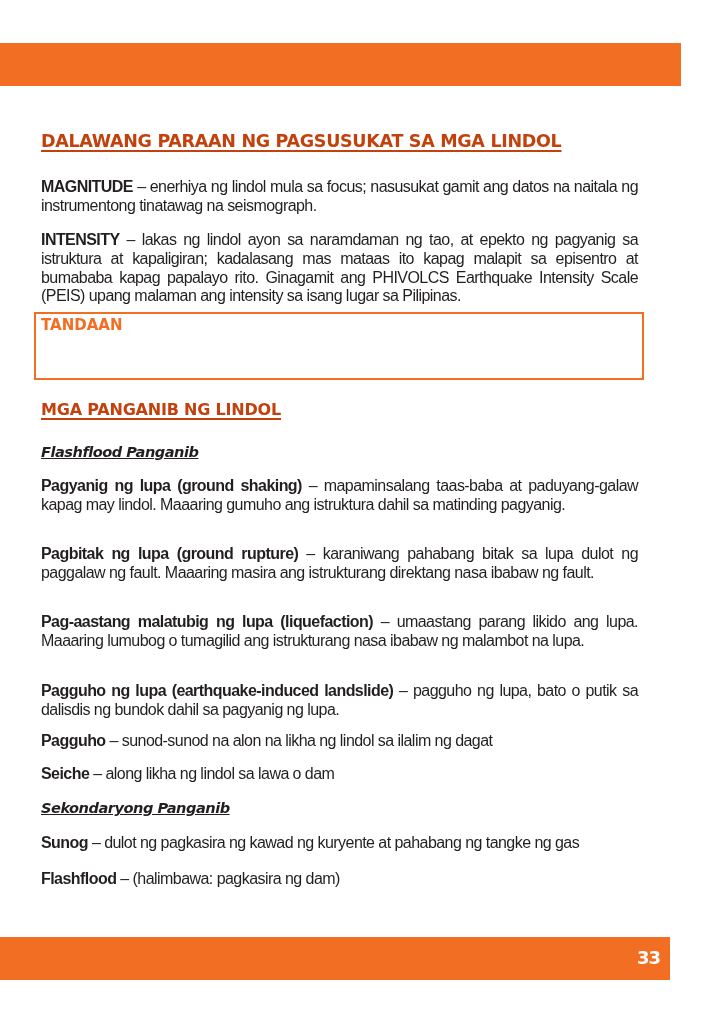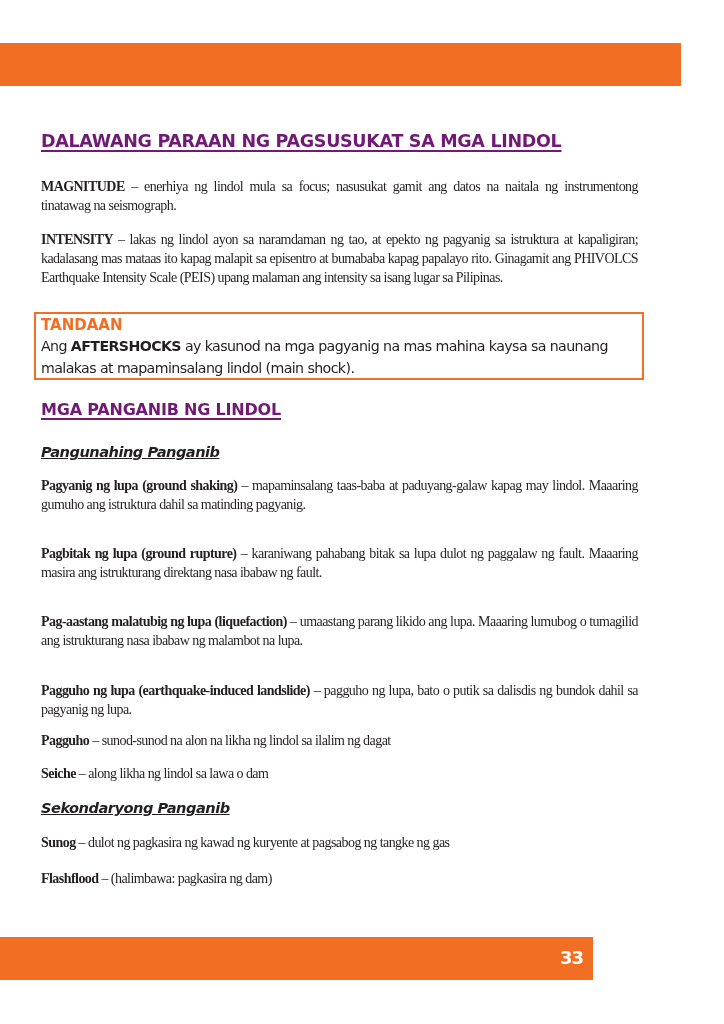--- a/index.html
+++ b/index.html
@@ -5,51 +5,51 @@
   html, body { margin: 0; padding: 0; }
   body {
     width: 724px; height: 1024px; position: relative; background: #ffffff;
     font-family: "Liberation Sans", sans-serif; color: #231f20; overflow: hidden;
   }
   .top-bar {
     position: absolute; left: 0; top: 43px; width: 681px; height: 43px;
     background: #f26e22;
   }
   .bottom-bar {
-    position: absolute; left: 0; top: 937px; width: 593px; height: 43px;
+    position: absolute; left: 0; top: 937px; width: 670px; height: 43px;
     background: #f26e22;
   }
   .page-number {
     position: absolute; right: 10px; top: 10px; color: #ffffff;
     font-family: "DejaVu Sans", sans-serif; font-weight: bold; font-size: 18px;
     letter-spacing: -1px;
   }
   .content {
     position: absolute; left: 41px; top: 0; width: 597px;
   }
   .h1 {
-    position: absolute; left: 0; color: #701a75; font-weight: bold;
+    position: absolute; left: 0; color: #c2410c; font-weight: bold;
     font-family: "DejaVu Sans", sans-serif; text-decoration: underline;
     text-decoration-thickness: 2px; text-underline-offset: 3px; white-space: nowrap;
   }
   .h1.small { top: 131px; font-size: 17.5px; letter-spacing: -0.3px; }
   .h1.big { top: 400px; font-size: 16px; letter-spacing: -0.2px; }
   .para {
-    position: absolute; left: 0; width: 597px; font-size: 14px; line-height: 18.8px;
-    text-align: justify; margin: 0; font-family: Liberation Serif, serif;
+    position: absolute; left: 0; width: 597px; font-size: 16px; line-height: 18.8px;
+    text-align: justify; margin: 0; font-family: Liberation Sans, sans-serif;
     letter-spacing: -0.55px;
   }
   .para b { font-weight: bold; }
   .sub {
     position: absolute; left: 0; font-size: 14.6px; font-style: italic; font-weight: bold;
     text-decoration: underline; font-family: "DejaVu Sans", sans-serif; letter-spacing: -0.5px;
   }
   .note-box {
     position: absolute; left: 34px; top: 312px; width: 610px; height: 68px;
-    border: 2.5px solid #f26e22; box-sizing: border-box;
+    border: 2.5px solid #f26e22; box-sizing: border-box; text-align: center;
   }
   .note-title {
     position: absolute; left: 5px; top: 2px; color: #f26e22; font-weight: bold;
     font-size: 15px; font-family: "DejaVu Sans", sans-serif;
   }
   .note-text {
     position: absolute; left: 5px; top: 21px; width: 595px; font-size: 14.2px; line-height: 22px;
     font-family: "DejaVu Sans", sans-serif; letter-spacing: -0.6px; margin: 0;
   }
 </style>
@@ -60,41 +60,40 @@
 
 <div class="content">
   <div class="h1 small">DALAWANG PARAAN NG PAGSUSUKAT SA MGA LINDOL</div>
 
   <p class="para" style="top:178px;"><b>MAGNITUDE</b><span> – enerhiya ng lindol mula sa focus; nasusukat gamit ang datos na naitala ng instrumentong tinatawag na seismograph.</span></p>
 
   <p class="para" style="top:231px;"><b>INTENSITY</b><span> – lakas ng lindol ayon sa naramdaman ng tao, at epekto ng pagyanig sa istruktura at kapaligiran; kadalasang mas mataas ito kapag malapit sa episentro at bumababa kapag papalayo rito.  Ginagamit ang PHIVOLCS Earthquake Intensity Scale (PEIS) upang malaman ang intensity sa isang lugar sa Pilipinas.</span></p>
 
   <div class="h1 big">MGA PANGANIB NG LINDOL</div>
 
-  <div class="sub" style="top:443px;">Pangunahing Panganib</div>
+  <div class="sub" style="top:443px;">Flashflood Panganib</div>
 
   <p class="para" style="top:477px;"><b>Pagyanig ng lupa (ground shaking)</b><span> – mapaminsalang taas-baba at paduyang-galaw kapag may lindol. Maaaring gumuho ang istruktura dahil sa matinding pagyanig.</span></p>
 
   <p class="para" style="top:545px;"><b>Pagbitak ng lupa (ground rupture)</b><span> – karaniwang pahabang bitak sa lupa dulot ng paggalaw ng fault. Maaaring masira ang istrukturang direktang nasa ibabaw ng fault.</span></p>
 
   <p class="para" style="top:613px;"><b>Pag-aastang malatubig ng lupa (liquefaction)</b><span> – umaastang parang likido ang lupa. Maaaring lumubog o tumagilid ang istrukturang nasa ibabaw ng malambot na lupa.</span></p>
 
   <p class="para" style="top:682px;"><b>Pagguho ng lupa (earthquake-induced landslide)</b><span> – pagguho ng lupa, bato o putik sa dalisdis ng bundok dahil sa pagyanig ng lupa.</span></p>
 
   <p class="para" style="top:732px;"><b>Pagguho</b><span> – sunod-sunod na alon na likha ng lindol sa ilalim ng dagat</span></p>
 
   <p class="para" style="top:765px;"><b>Seiche</b><span> – along likha ng lindol sa lawa o dam</span></p>
 
   <div class="sub" style="top:799px;">Sekondaryong Panganib</div>
 
-  <p class="para" style="top:834px;"><b>Sunog</b><span> – dulot ng pagkasira ng kawad ng kuryente at pagsabog ng tangke ng gas</span></p>
+  <p class="para" style="top:834px;"><b>Sunog</b><span> – dulot ng pagkasira ng kawad ng kuryente at pahabang ng tangke ng gas</span></p>
 
   <p class="para" style="top:870px;"><b>Flashflood</b><span> – (halimbawa: pagkasira ng dam)</span></p>
 </div>
 
 <div class="note-box">
   <div class="note-title">TANDAAN</div>
-  <p class="note-text"><span>Ang </span><b>AFTERSHOCKS</b><span> ay kasunod na mga pagyanig na mas mahina kaysa sa naunang malakas at mapaminsalang lindol (main shock).</span></p>
 </div>
 
 <div class="bottom-bar">
   <span class="page-number">33</span>
 </div>
 
 </body></html>

